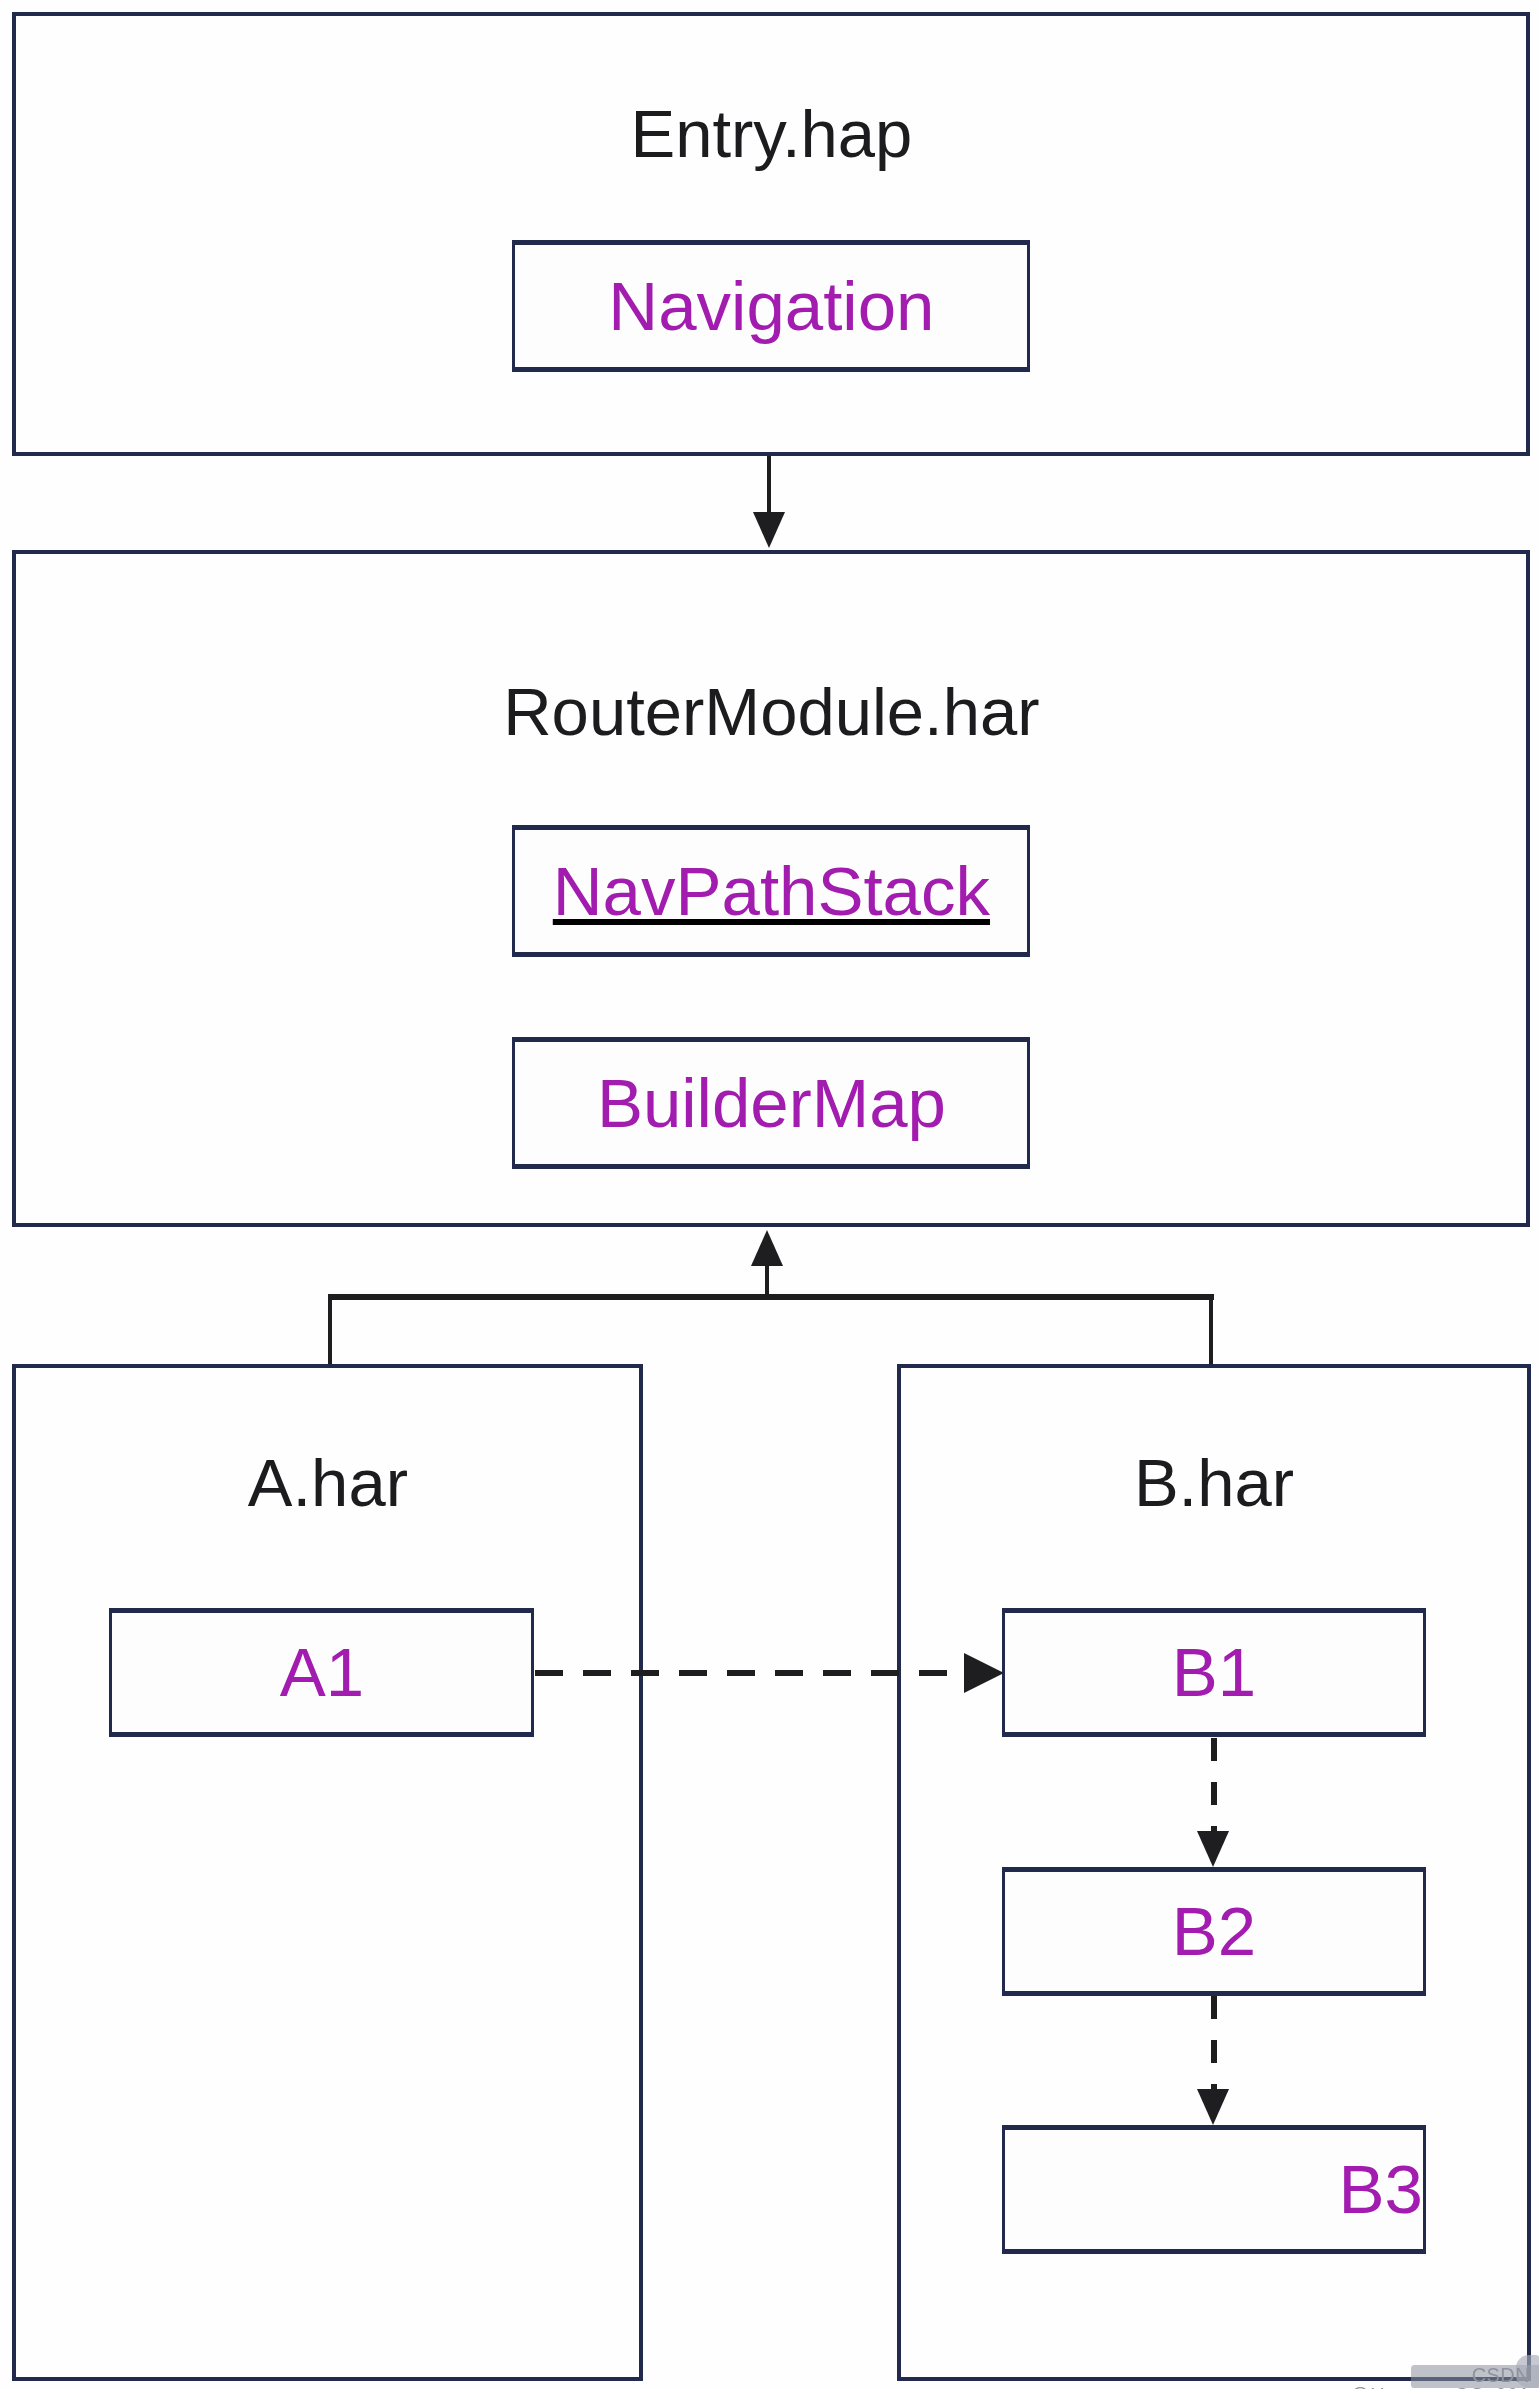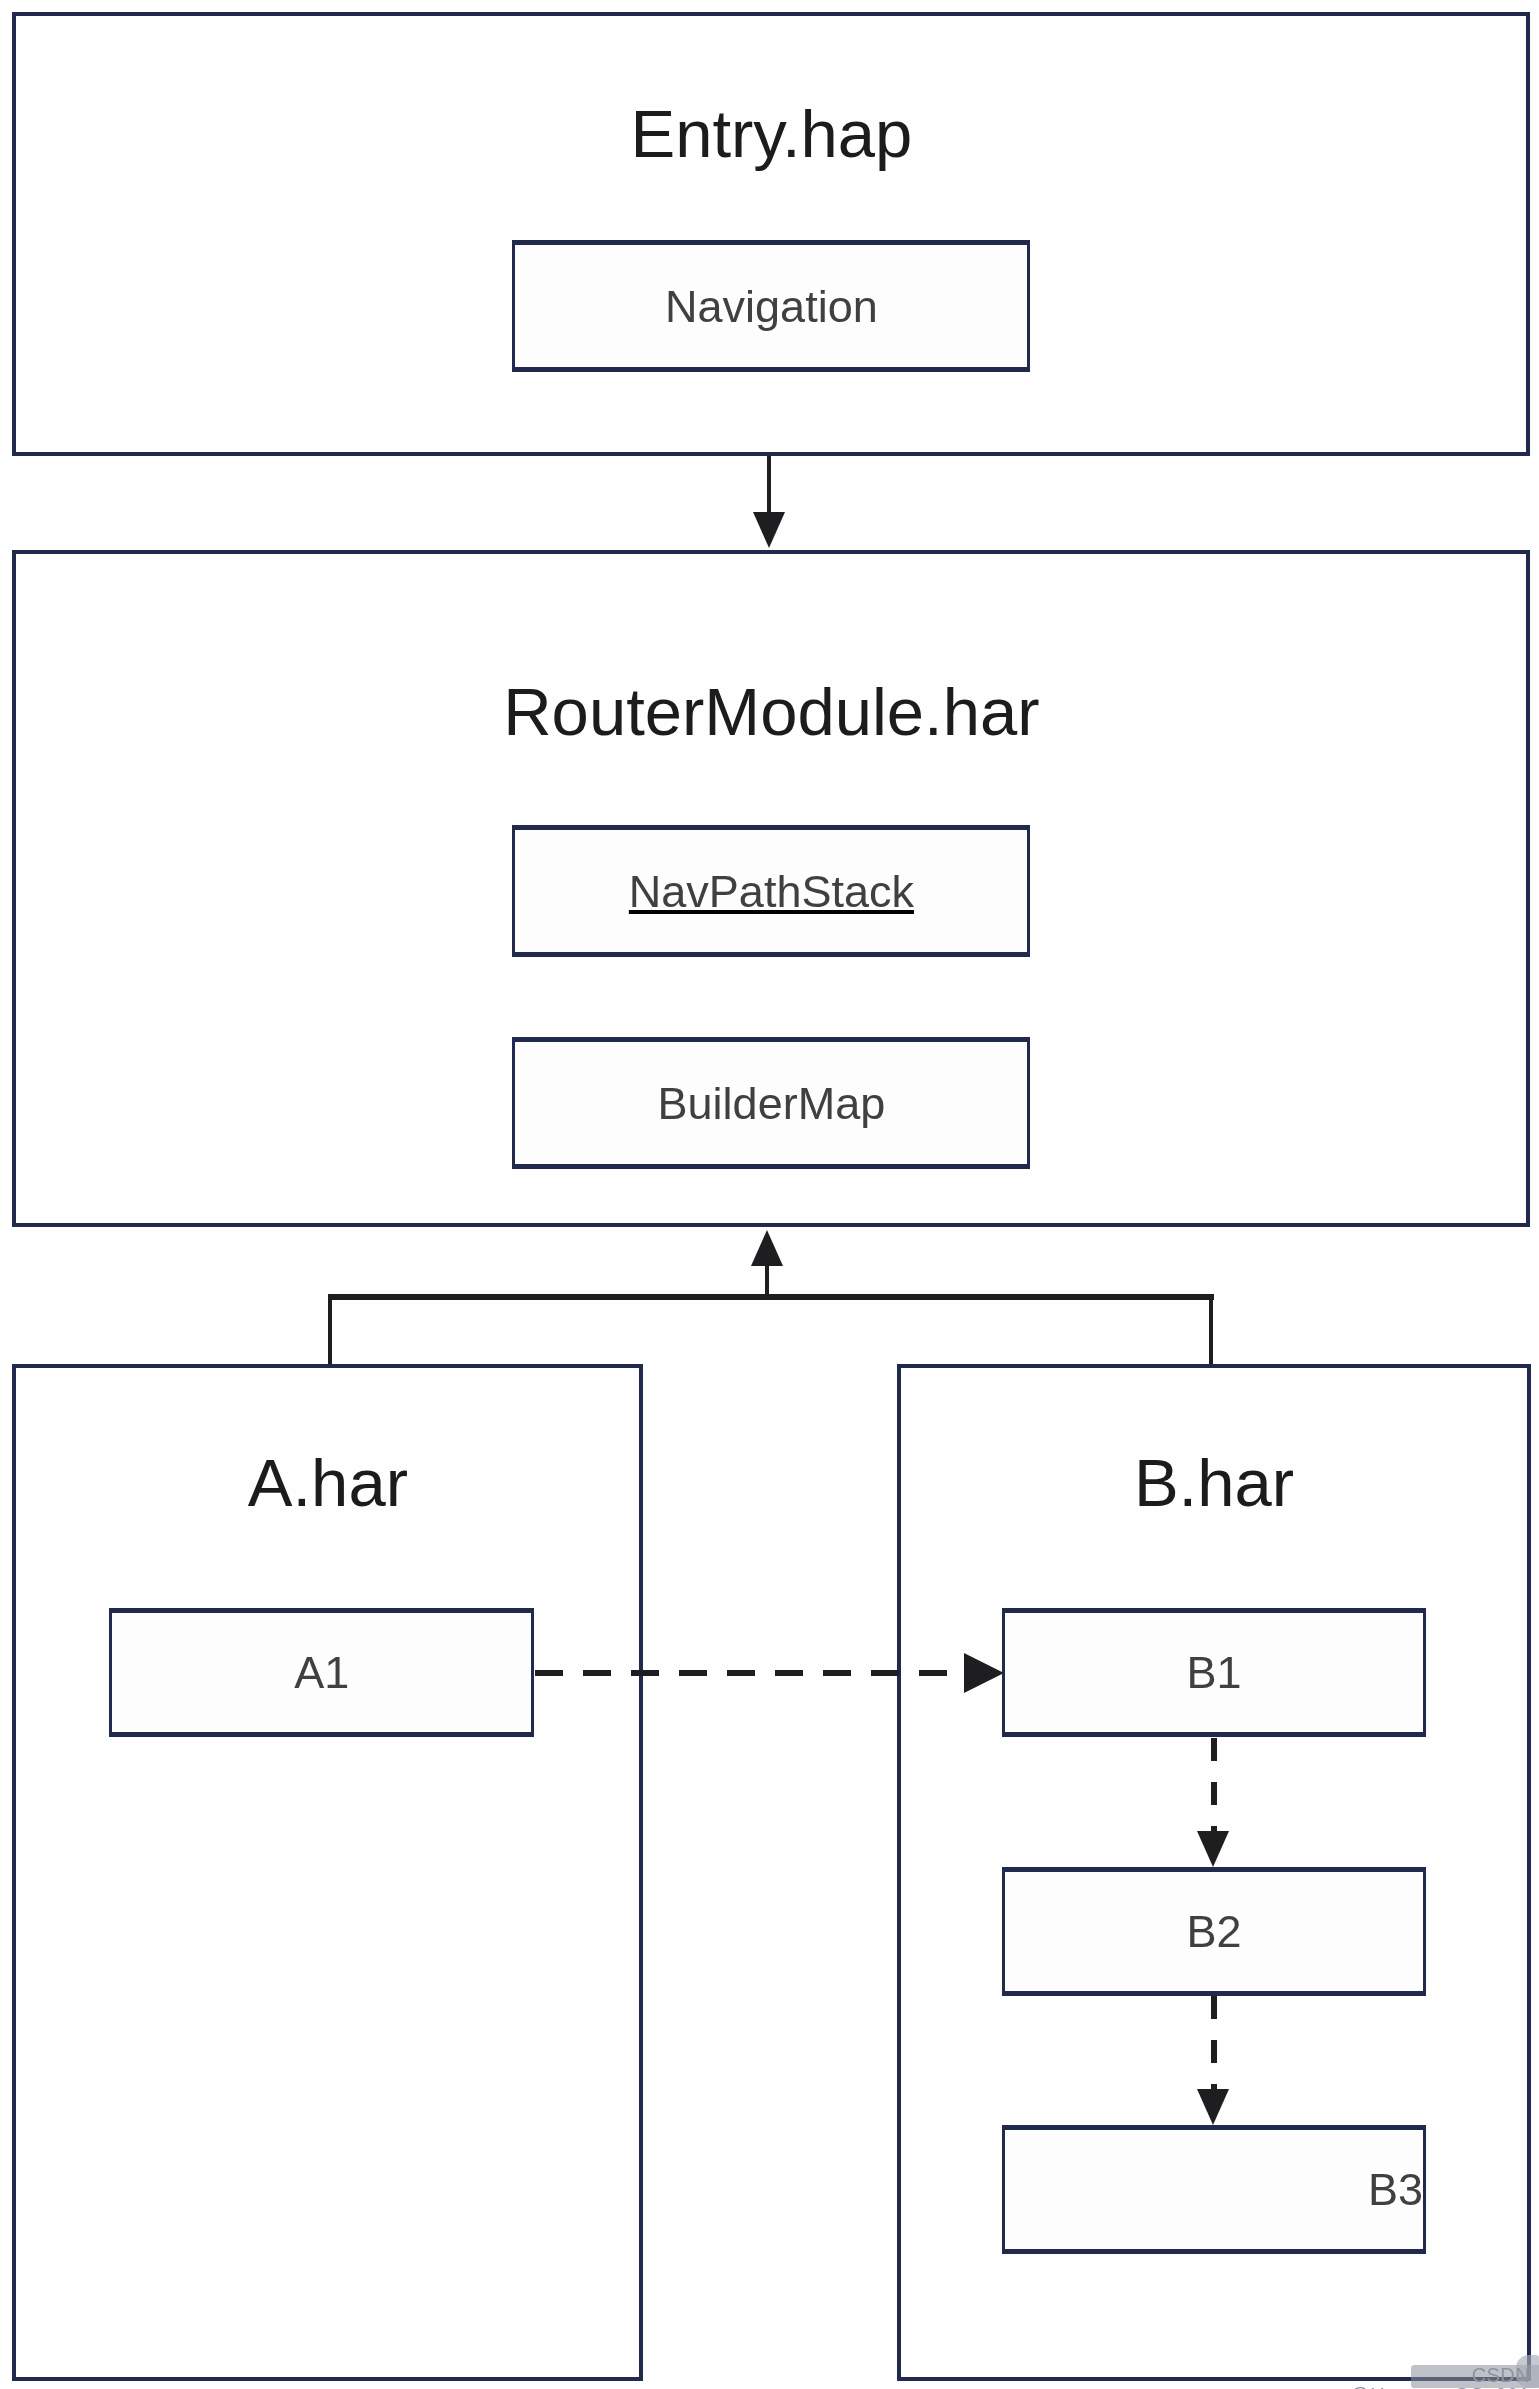--- a/index.html
+++ b/index.html
@@ -36,22 +36,22 @@
     position: absolute;
     left: 0;
     width: 100%;
     text-align: center;
     font-size: 67px;
     line-height: 1.0;
     color: #1c1c1e;
     letter-spacing: 0px;
   }
   .inner-label {
-    font-size: 45px;
-    color: #404040;
+    font-size: 69px;
+    color: #a21caf;
     line-height: 1.0;
   }
   
   .vline {
     position: absolute;
     background: #1e1e20;
   }
   .hline {
     position: absolute;
     background: #1e1e20;

